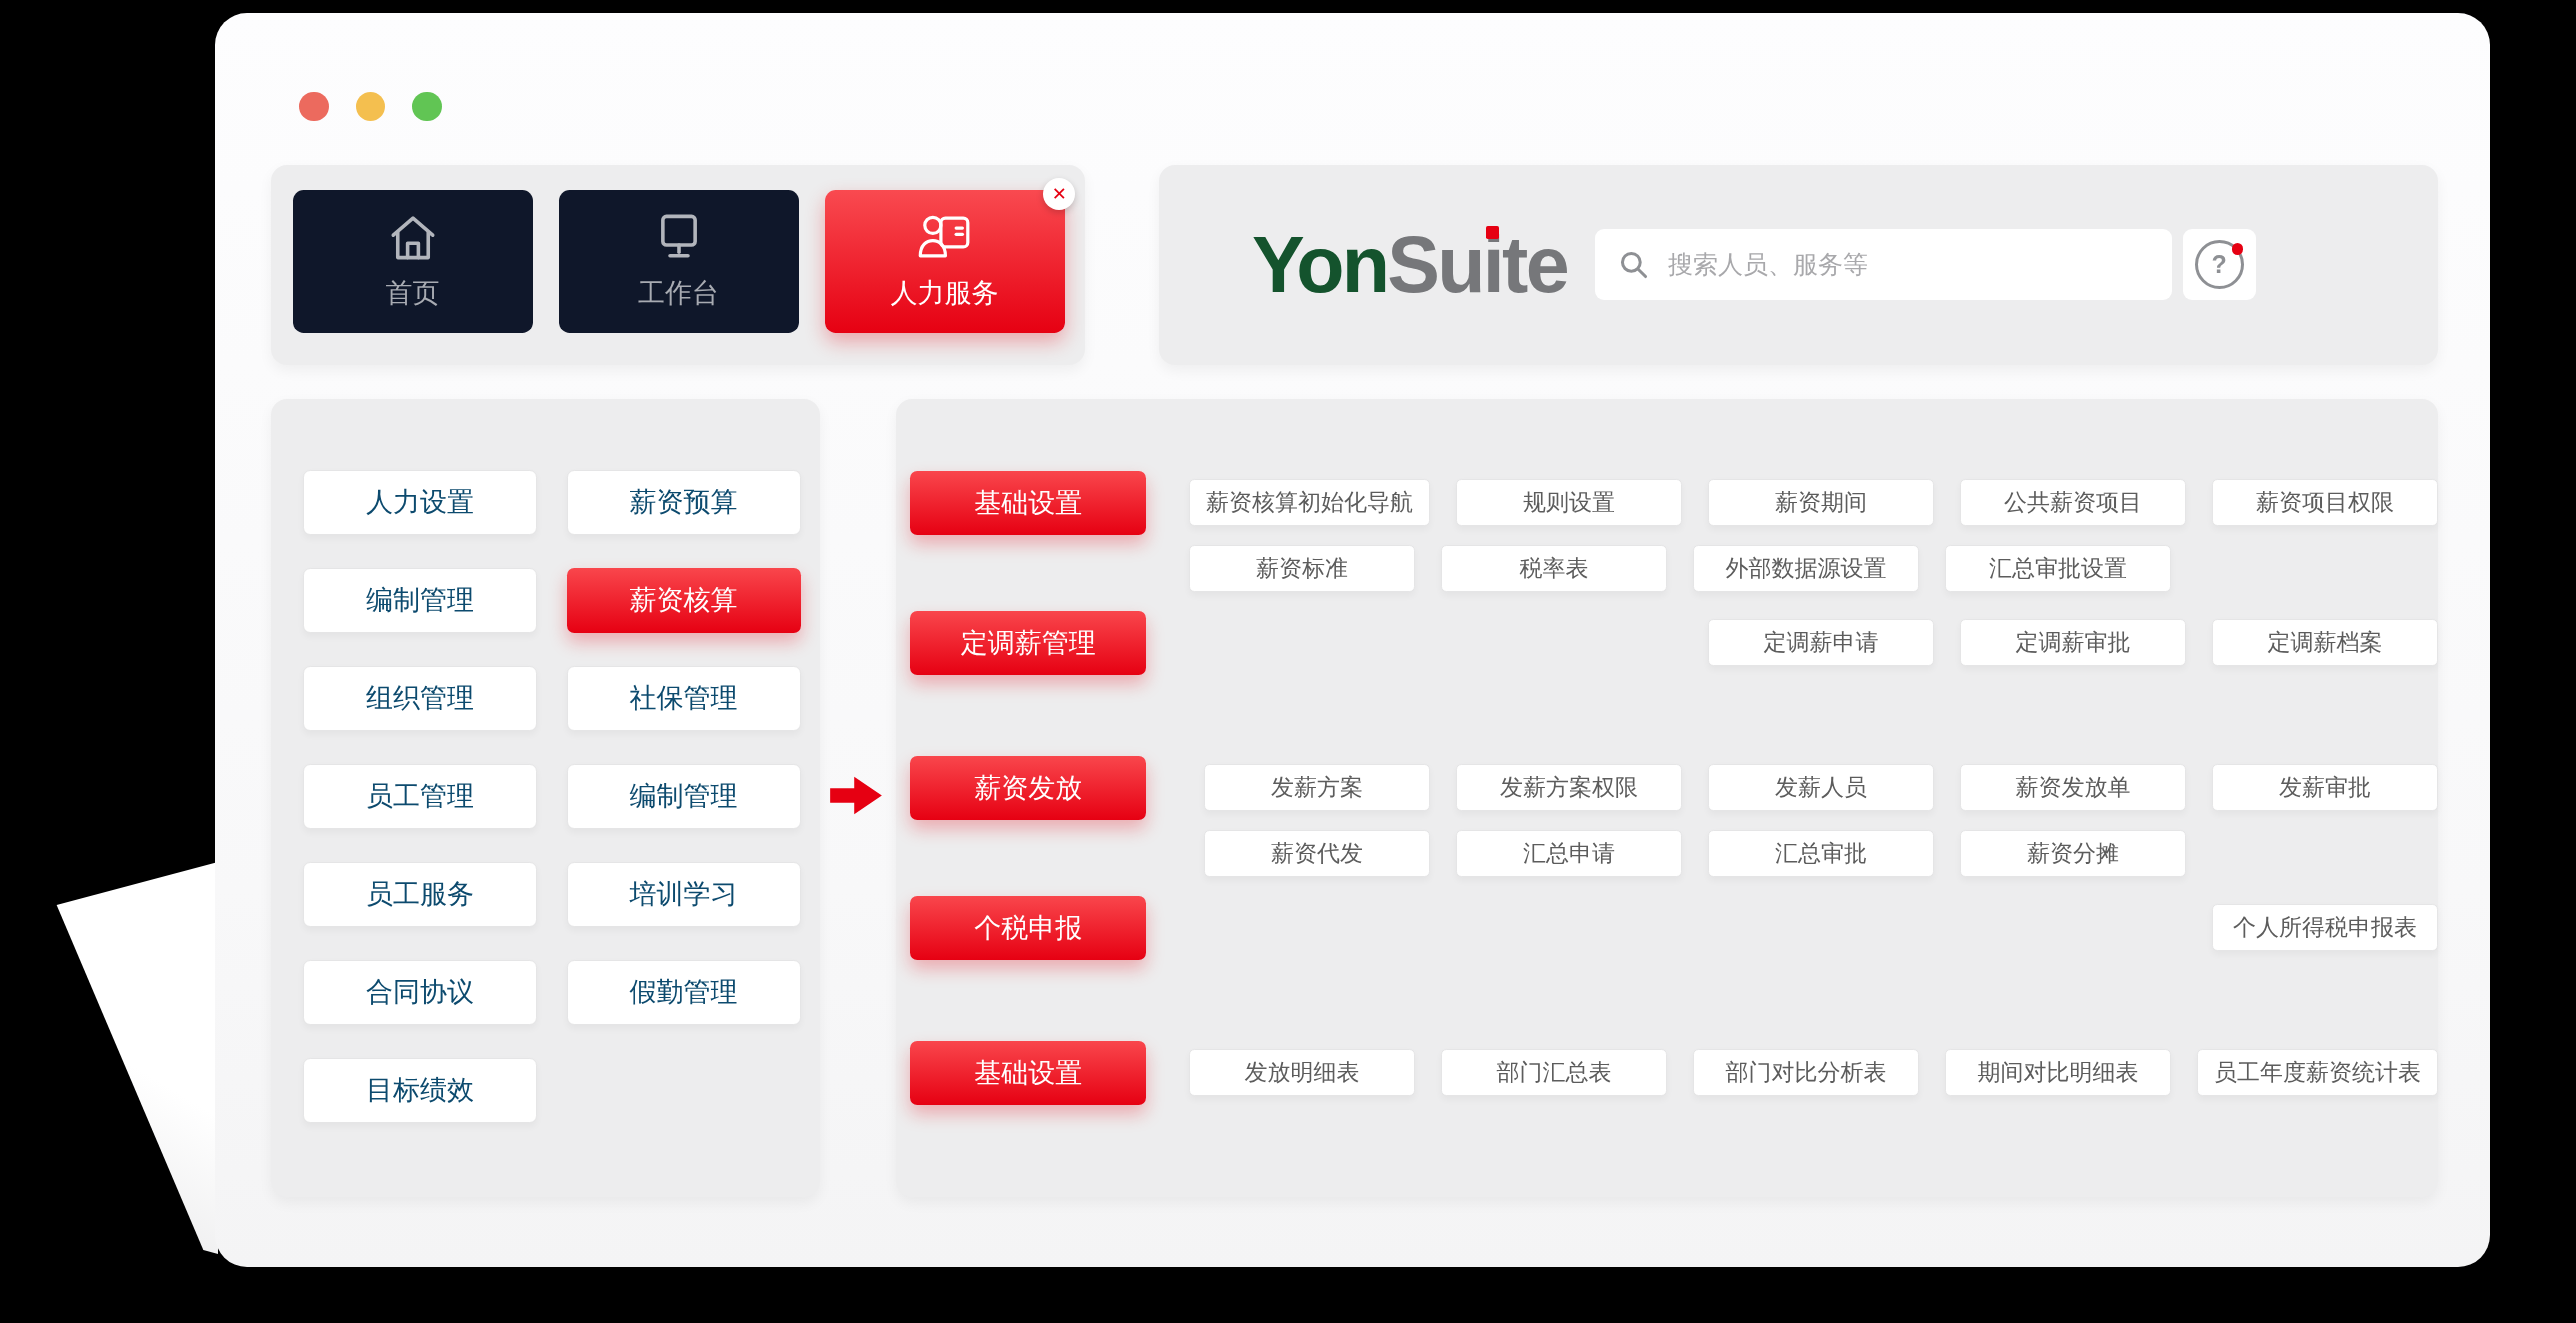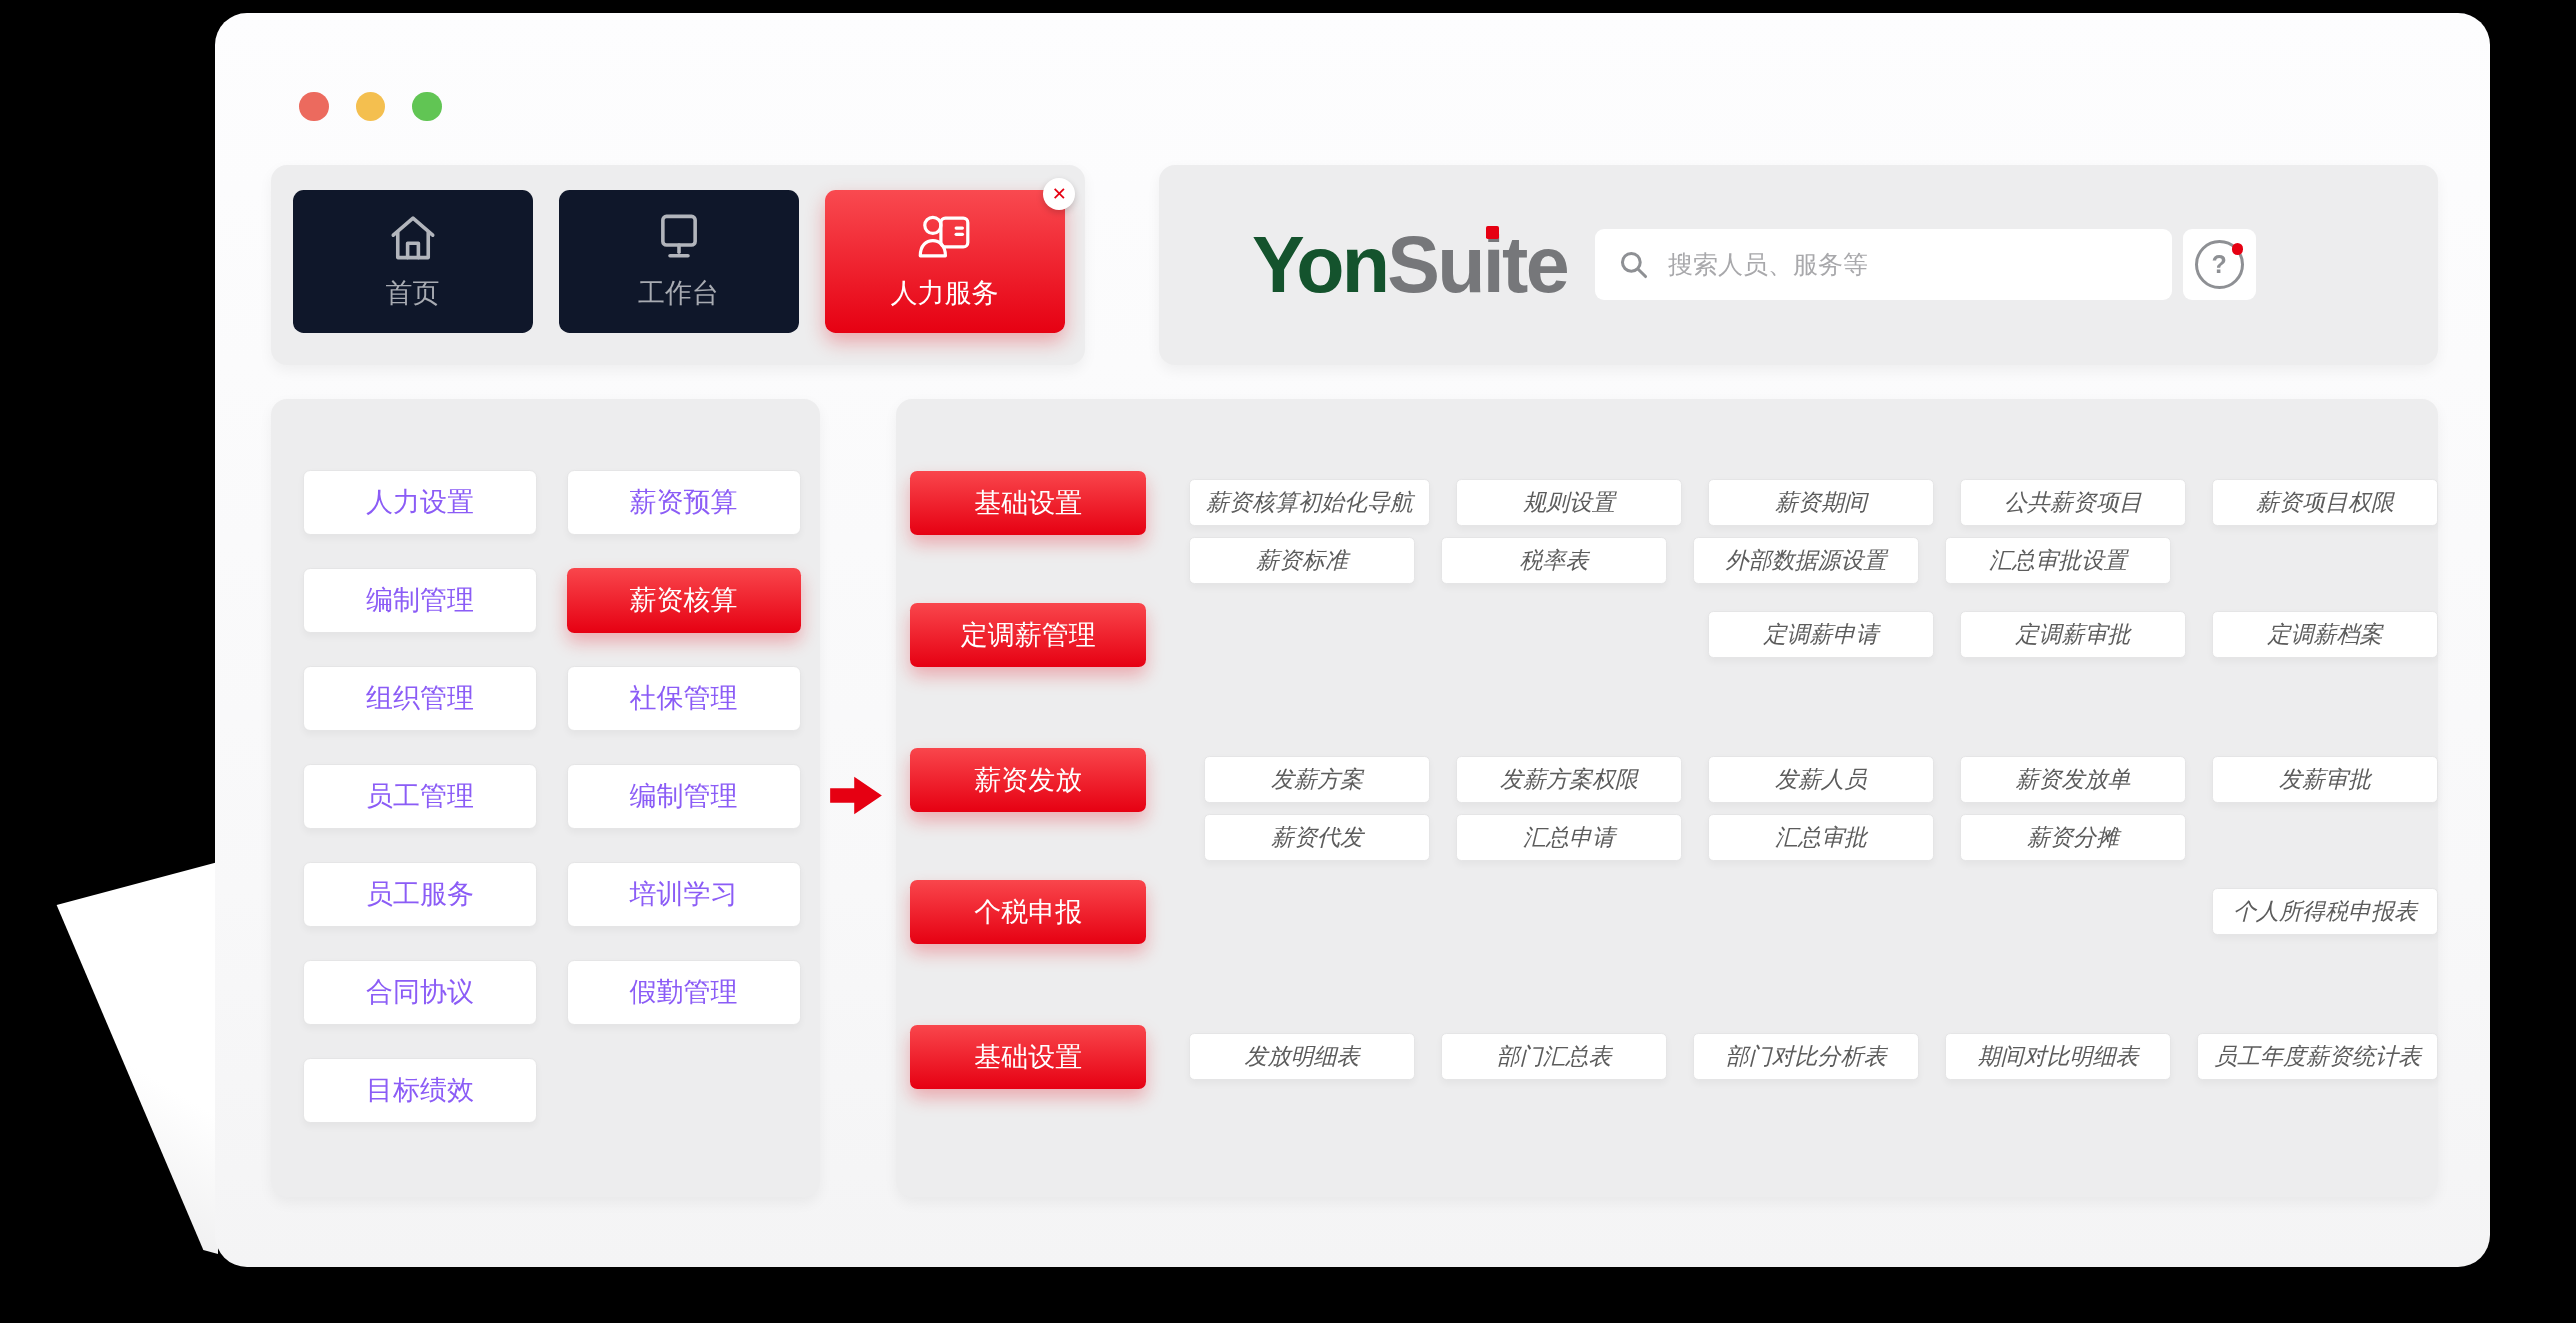--- a/index.html
+++ b/index.html
@@ -48,30 +48,30 @@
     font-family:"Liberation Sans","DejaVu Sans",sans-serif;margin-left:16px;}
   .search-box input::placeholder{color:#a8a8ab;}
   .help-btn{margin-left:10.7px;width:73px;height:71px;background:#fff;border-radius:9px;position:relative;
     display:flex;align-items:center;justify-content:center;cursor:pointer;}
   .help-circle{width:43px;height:43px;border:3.6px solid #8e9094;border-radius:50%;
     display:flex;align-items:center;justify-content:center;font-size:25px;font-weight:bold;color:#8e9094;}
   .help-dot{position:absolute;top:14.3px;right:12.5px;width:11.6px;height:11.6px;border-radius:50%;background:#e60012;}
   
   .side-grid{display:grid;grid-template-columns:234px 234px;column-gap:29.5px;row-gap:33px;padding:71px 0 0 32px;}
   .btn{display:flex;align-items:center;justify-content:center;background:#fff;border:0.9px solid #e5e5e6;
-    border-radius:7.2px;box-shadow:0 3.6px 7.2px rgba(0,0,0,.04);font-size:27px;color:#8b5cf6;cursor:pointer;box-sizing:border-box;}
+    border-radius:7.2px;box-shadow:0 3.6px 7.2px rgba(0,0,0,.04);font-size:27px;color:#0c4a6e;cursor:pointer;box-sizing:border-box;}
   .side-btn{width:234px;height:65px;}
   .btn.red{background:linear-gradient(180deg,#f9464c 0%,#e60012 100%);border:none;color:#fff;
     box-shadow:0 9px 18px rgba(230,0,18,.28);}
   
   .section{display:flex;align-items:flex-start;justify-content:space-between;}
   .section + .section{margin-top:19px;}
   .section.gap-big{margin-top:81px;}
   .cat-btn{width:236px;height:64px;flex-shrink:0;border-radius:7.2px;font-size:27px;}
-  .rows{padding-top:8px;margin-left:27px;display:flex;flex-direction:column;gap:11px;font-style:italic;}
+  .rows{padding-top:8px;margin-left:27px;display:flex;flex-direction:column;gap:19px;}
   .item-row{display:flex;gap:26px;}
   .item-btn{height:47px;min-width:226px;padding:0 16px;border-radius:5.4px;font-size:23px;color:#5c5c5c;}
   
   .flow-arrow{position:absolute;left:615px;top:762px;width:52px;height:41px;}
   .icon-svg{display:block;}
 </style>
 </head>
 <body>
 
 <div class="wedge"></div>

